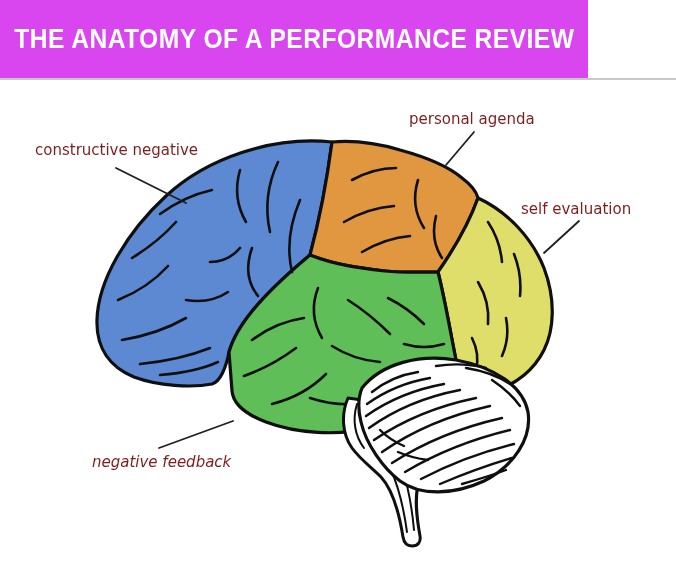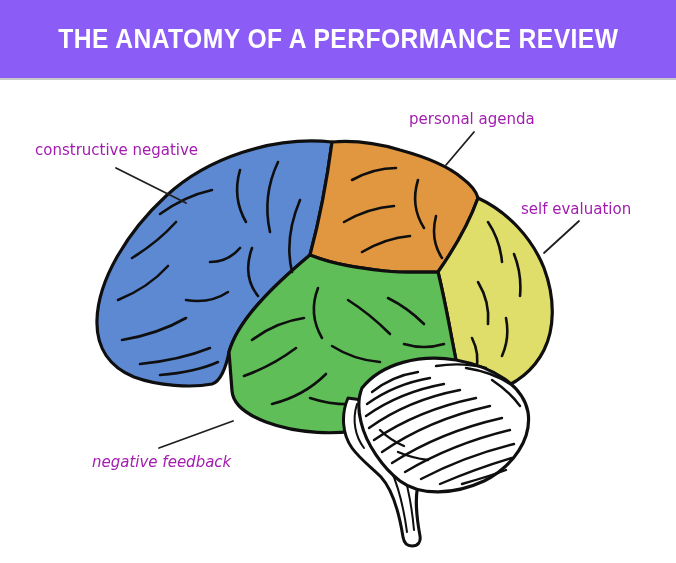--- a/index.html
+++ b/index.html
@@ -4,22 +4,22 @@
 <style>
   html, body { margin: 0; padding: 0; background: #ffffff; }
   body {
     width: 676px; height: 563px;
     position: relative;
     overflow: hidden;
     font-family: "DejaVu Sans", sans-serif;
   }
   .header-bar {
     position: absolute; top: 0; left: 0;
-    width: 676px; height: 78px;
-    background: #8b5cf6;
+    width: 588px; height: 78px;
+    background: #d946ef;
     display: flex; align-items: center; justify-content: center;
   }
   .header-title {
     color: #ffffff;
     font-family: "Liberation Sans", sans-serif;
     font-weight: 700;
     font-size: 28px;
     letter-spacing: 0.5px;
     display: inline-block;
     transform: scaleX(0.88);
@@ -28,21 +28,21 @@
   .header-divider {
     position: absolute; top: 78px; left: 0;
     width: 676px; height: 2px;
     background: #c9c9c9;
   }
   .brain-svg {
     position: absolute; top: 0; left: 0;
   }
   .callout {
     position: absolute;
-    color: #a21caf;
+    color: #7f1d1d;
     font-size: 15px;
     white-space: nowrap;
   }
 </style>
 </head>
 <body>
 
 <div class="header-bar">
   <span class="header-title">THE ANATOMY OF A PERFORMANCE REVIEW</span>
 </div>

